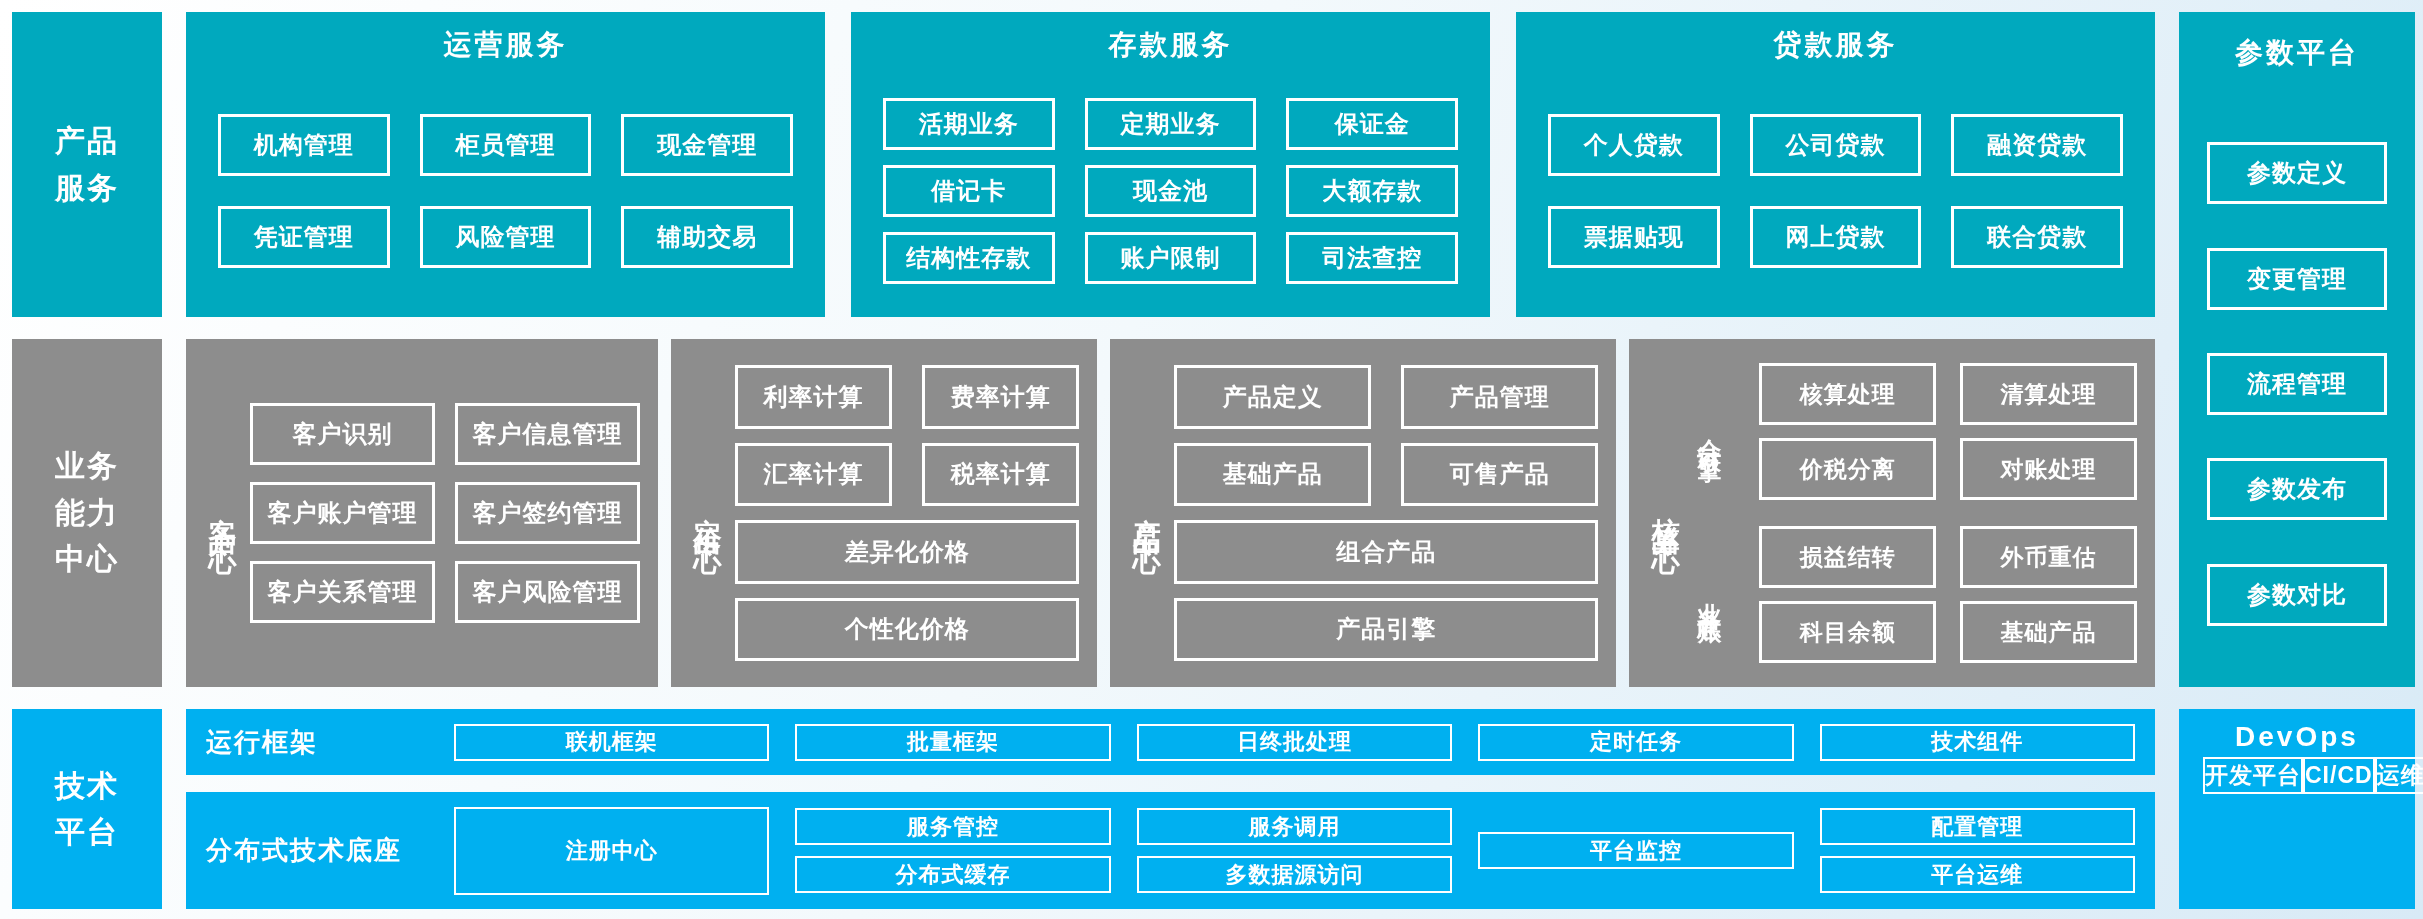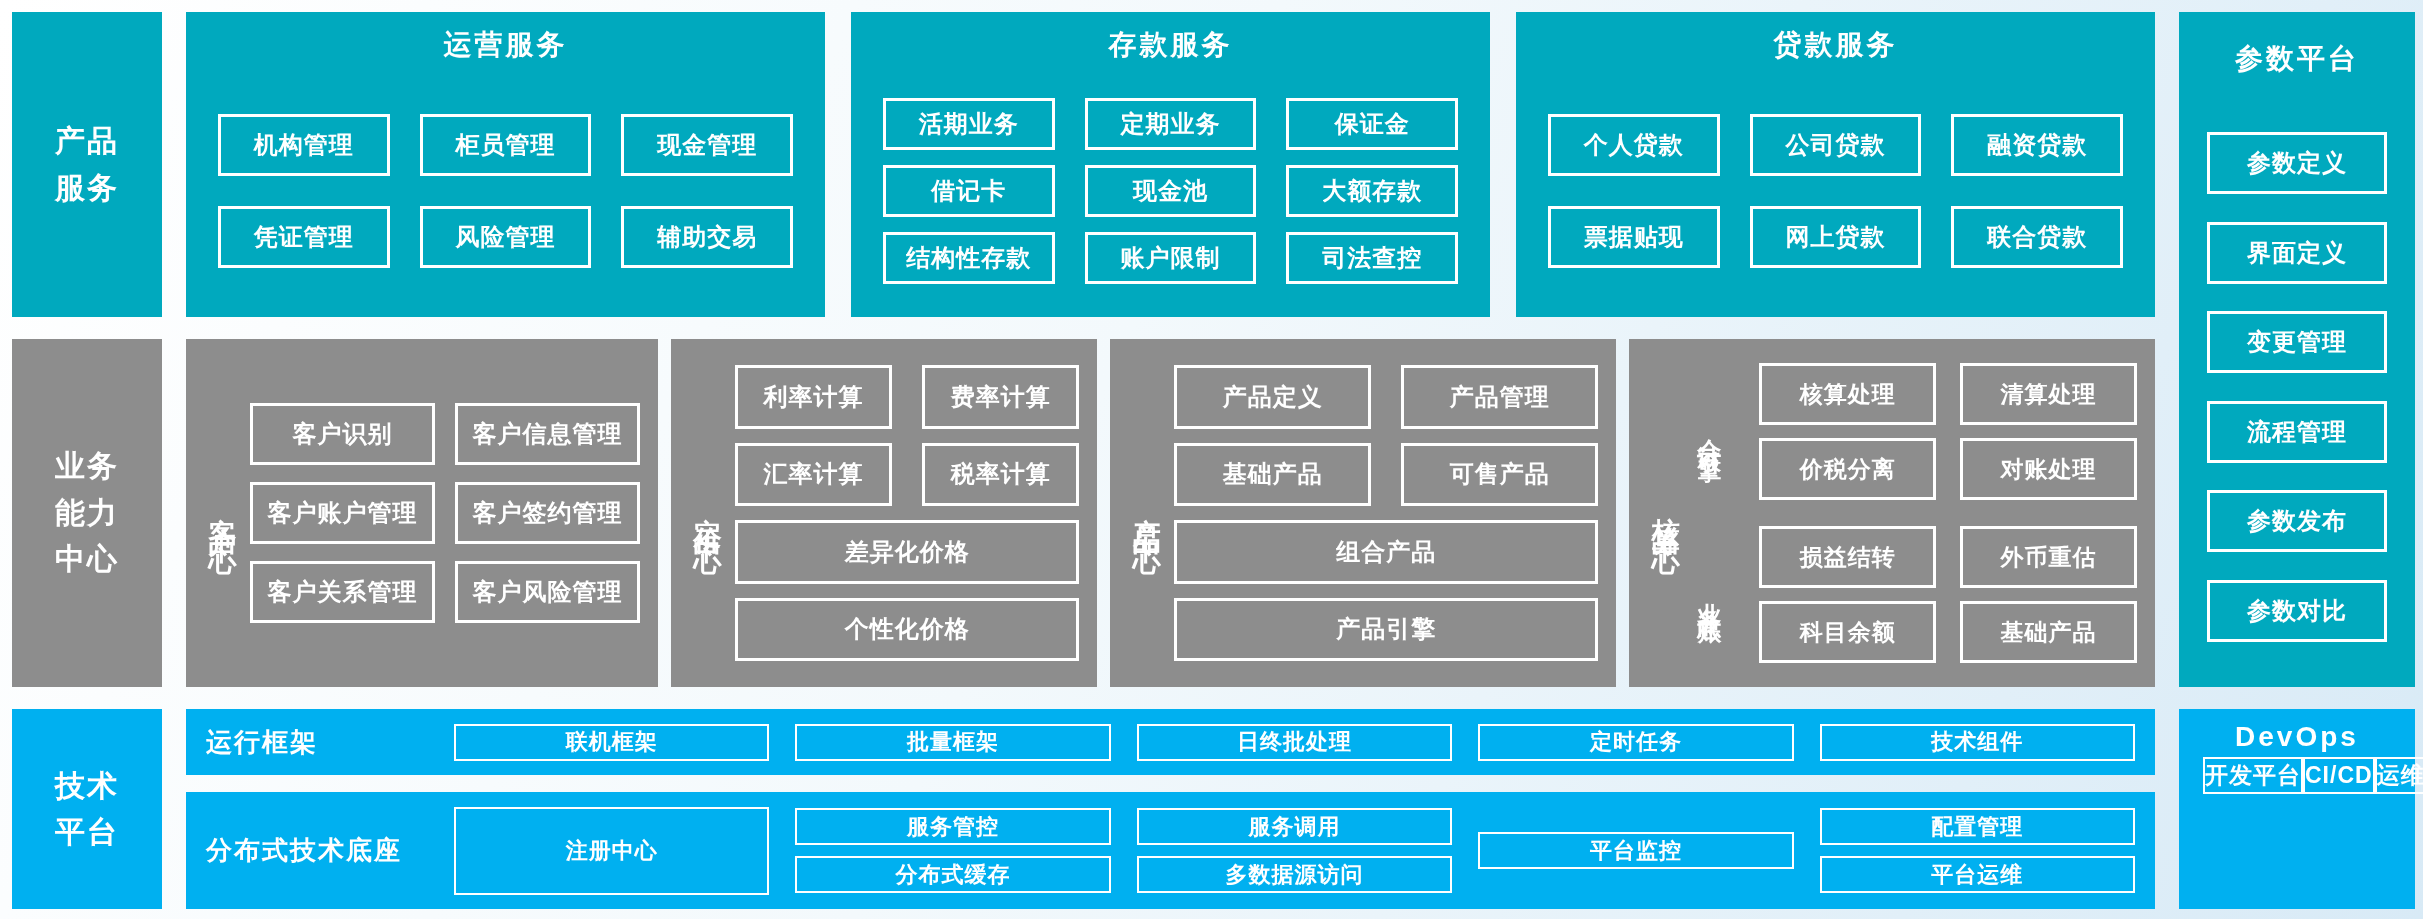--- a/index.html
+++ b/index.html
@@ -31,21 +31,21 @@
   .section-title{text-align:center;font-size:28px;letter-spacing:3px;flex:0 0 auto;}
   .btn-grid{flex:1;display:grid;grid-template-columns:repeat(3,1fr);gap:0 30px;align-content:space-evenly;}
   .rows-2{grid-auto-rows:62px;}
   .rows-3{grid-auto-rows:52px;}
   .box{
     border:3px solid #fff;display:flex;align-items:center;justify-content:center;
     font-size:24px;letter-spacing:1px;text-align:center;box-sizing:border-box;
   }
 
   
-  .param{grid-column:3;grid-row:1/3;display:flex;flex-direction:column;padding:28px 28px 18px;box-sizing:border-box;}
+  .param{grid-column:3;grid-row:1/3;display:flex;flex-direction:column;padding:22px 28px 18px;box-sizing:border-box;}
   .param-list{flex:1;display:flex;flex-direction:column;justify-content:space-evenly;margin-top:8px;}
   .param-list .box{height:62px;flex:0 0 auto;}
   .devops{grid-column:3;grid-row:3;display:flex;flex-direction:column;padding:12px 24px 14px;box-sizing:border-box;}
   .devops-list{flex:1;display:flex;flex-direction:row;justify-content:space-evenly;margin-top:4px;}
   .devops-list .box{height:37px;border-width:2px;font-size:23px;flex:0 0 auto;}
 
   
   .mid-row{grid-column:2;grid-row:2;display:grid;grid-template-columns:474fr 428fr 508fr 528fr;gap:13px;}
   .center{display:flex;gap:10px;padding:20px 18px;box-sizing:border-box;}
   .vlabel{
@@ -123,21 +123,20 @@
           <div class="box">网上贷款</div>
           <div class="box">联合贷款</div>
         </div>
     </div>
   </div>
 
   <div class="param teal">
     <div class="section-title">参数平台</div>
     <div class="param-list">
         <div class="box">参数定义</div>
-        <div class="box">界面定义</div>
         <div class="box">变更管理</div>
         <div class="box">流程管理</div>
         <div class="box">参数发布</div>
         <div class="box">参数对比</div>
       </div>
   </div>
 
   <div class="mid-row">
 
     <div class="center gray">

